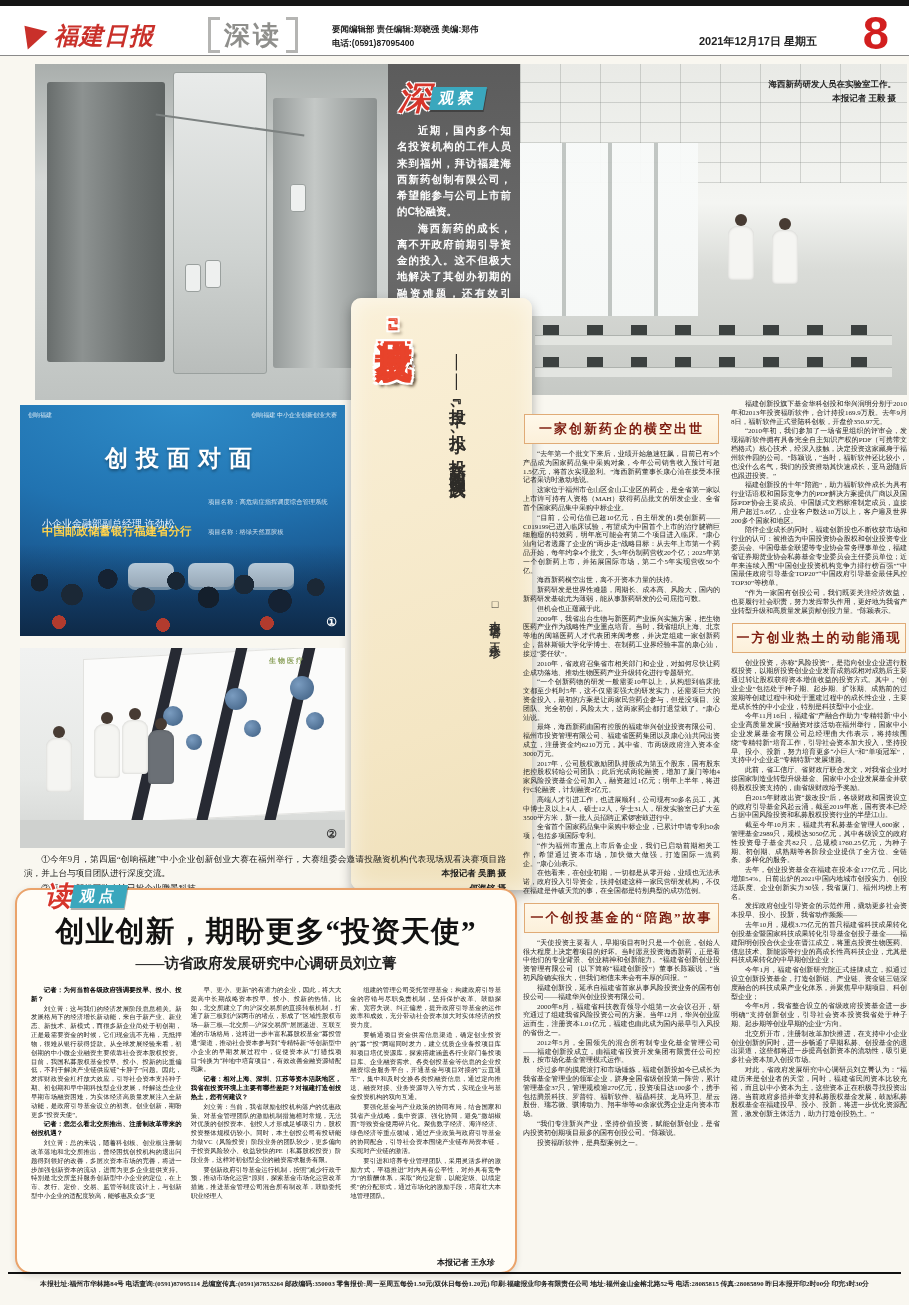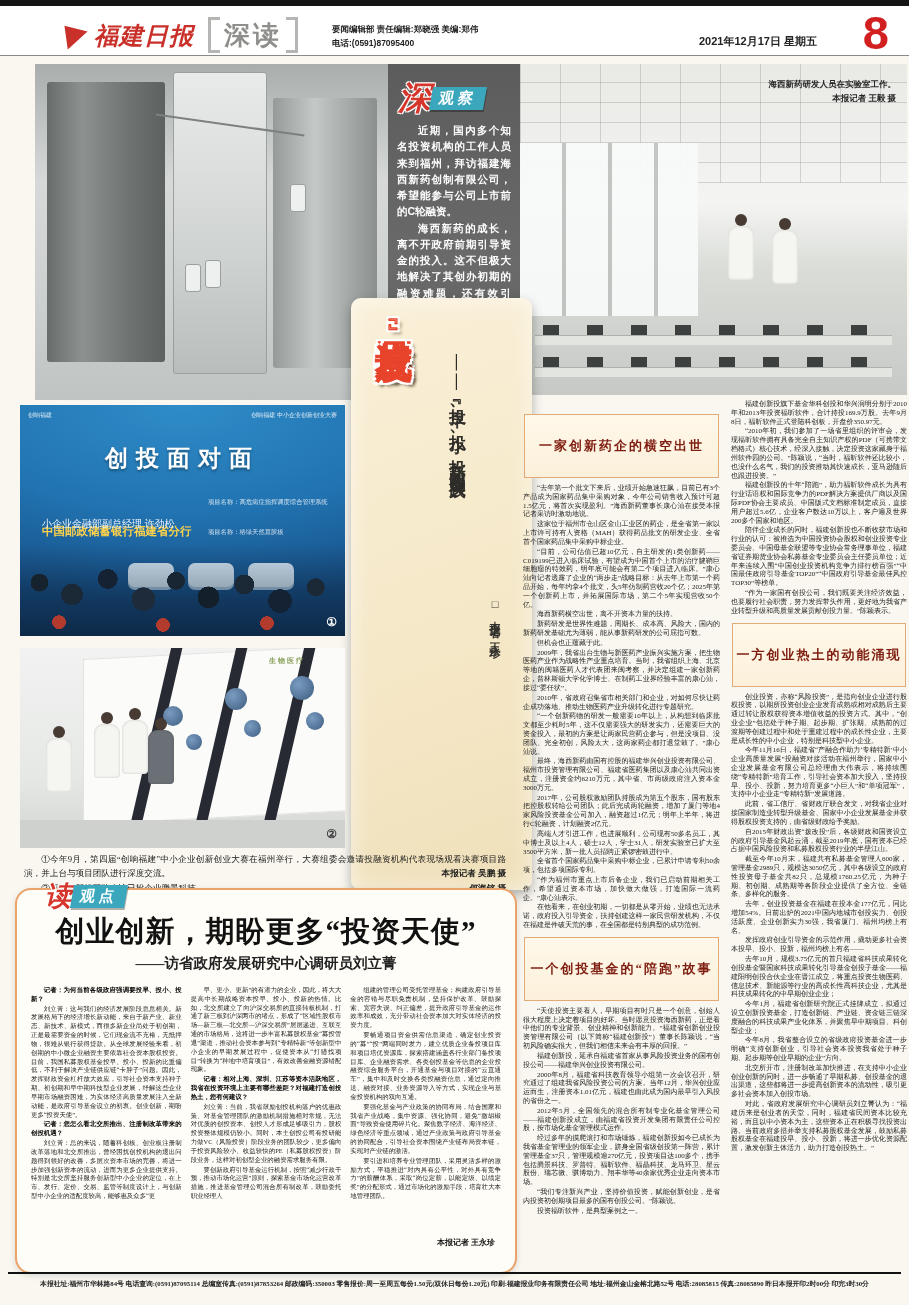--- a/index.html
+++ b/index.html
@@ -2,21 +2,21 @@
 <html><head>
 <meta charset="utf-8">
 <style>
   html,body{margin:0;padding:0;background:#d8d6d0;}
   #page{position:relative;width:909px;height:1305px;background:#f9f7f0;overflow:hidden;
         font-family:"Liberation Serif",serif;color:#1c1c1c;}
   
   .topbar{position:absolute;top:0;left:0;width:909px;height:6px;background:#151515;}
   .header{position:absolute;top:6px;left:0;width:909px;height:49px;background:#ffffff;}
   .rule{position:absolute;top:55px;left:0;width:909px;border-top:1px solid #8a8a8a;}
-  .brand{position:absolute;left:26px;top:14px;display:flex;align-items:center;gap:6px;margin-left:40px;}
+  .brand{position:absolute;left:26px;top:14px;display:flex;align-items:center;gap:6px;}
   .flag{width:0;height:0;border-left:22px solid #c9302a;border-top:9px solid transparent;border-bottom:15px solid transparent;transform:rotate(-8deg);}
   .brand-name{font-family:"Liberation Serif",serif;font-style:italic;font-weight:900;font-size:24px;color:#c9302a;letter-spacing:1px;}
   .section-wrap{position:absolute;left:208px;top:11px;display:flex;align-items:stretch;height:36px;}
   .brk{width:9px;border:3px solid #b5b5b3;}
   .brk.l{border-right:none;}
   .brk.r{border-left:none;}
   .section-label{font-family:"Liberation Sans",sans-serif;font-weight:700;font-size:26px;color:#8f8f8c;letter-spacing:3px;padding:1px 4px;text-align:center;}
   .editors{position:absolute;left:332px;top:17px;font-family:"Liberation Sans",sans-serif;font-size:8.5px;color:#222;line-height:1.6;font-weight:700;}
   .issue-date{position:absolute;right:92px;top:28px;font-family:"Liberation Sans",sans-serif;font-weight:700;font-size:11px;color:#222;}
   .page-num{position:absolute;right:20px;top:-1px;font-family:"Liberation Sans",sans-serif;font-weight:900;font-size:47px;color:#d21f1f;}
@@ -105,36 +105,36 @@
   .captions{position:absolute;left:24px;top:852px;width:482px;font-size:8.6px;line-height:1.65;color:#20201e;text-align:justify;}
   .captions .blk{margin:0 0 1px;text-indent:2em;}
   .captions .credit{float:right;font-weight:700;}
   
   .article{position:absolute;left:523px;top:400px;width:384px;height:868px;display:flex;gap:11px;overflow:hidden;}
   .acol{overflow:hidden;}
   .acol.c1{width:197px;} .acol.c2{width:176px;}
   .acol .blk.p{font-size:7px;line-height:1.26;text-align:justify;text-indent:2em;margin:0 0 1px;}
   .acol .blk.h{font-family:"Liberation Serif",serif;font-weight:900;color:#7e1d10;font-size:13px;text-align:center;
      letter-spacing:2px;border:1px solid #e0ab76;background:linear-gradient(#fff8ea,#fcf0da);
-     padding:22px 2px;margin:7px 1px 6px;text-indent:0;}
+     padding:5px 2px;margin:7px 1px 6px;text-indent:0;}
   .acol.c1 .blk.h:first-child{margin-top:14px;}
   
   .viewpoint{position:absolute;left:15px;top:888px;width:498px;height:382px;background:#fffdf7;
      border:2px solid #eaa36b;border-radius:16px;box-shadow:0 2px 6px rgba(0,0,0,.12);}
   .vbadge{position:absolute;left:28px;top:-12px;display:flex;align-items:center;}
   .vbadge .big{font-size:27px;font-weight:900;font-style:italic;color:#d6352b;
      text-shadow:-1px -1px 0 #fff,1px -1px 0 #fff,-1px 1px 0 #fff,1px 1px 0 #fff;}
   .vp-title{position:absolute;top:22px;width:100%;text-align:center;font-family:"Liberation Serif",serif;
      font-weight:900;font-size:29px;color:#111;letter-spacing:1px;}
   .vp-sub{position:absolute;top:64px;width:100%;text-align:center;font-size:14.5px;font-weight:700;color:#222;}
   .vp-cols{position:absolute;left:14px;top:96px;width:470px;height:268px;display:flex;gap:9px;overflow:hidden;}
   .vcol{width:151px;overflow:hidden;}
   .vcol .blk{font-size:6.4px;line-height:1.38;text-align:justify;text-indent:2em;margin:0 0 1px;color:#222;}
   .vcol .blk.q{font-family:"Liberation Sans",sans-serif;font-weight:700;color:#000;}
-  .vp-sig{position:absolute;right:20px;bottom:24px;font-size:8px;font-weight:700;color:#111;}
+  .vp-sig{position:absolute;right:20px;bottom:4px;font-size:8px;font-weight:700;color:#111;}
   
   .footer-rule{position:absolute;top:1272px;left:8px;width:893px;border-top:2px solid #111;}
   .footer{position:absolute;top:1279px;left:0;width:909px;text-align:center;font-size:6.8px;color:#222;font-weight:700;}
 </style>
 </head>
 <body>
 
 <div id="page">
   <div class="topbar"></div>
 
@@ -272,21 +272,21 @@
         <div class="blk p">福建创新投的十年“陪跑”，助力福昕软件成长为具有行业话语权和国际竞争力的PDF解决方案提供厂商以及国际PDF协会主要成员、中国版式文档标准制定成员，直接用户超过5.6亿，企业客户数达10万以上，客户遍及世界200多个国家和地区。</div>
         <div class="blk p">陪伴企业成长的同时，福建创新投也不断收获市场和行业的认可：被推选为中国投资协会股权和创业投资专业委员会、中国母基金联盟等专业协会常务理事单位，福建省证券期货业协会私募基金专业委员会主任委员单位；近年来连续入围“中国创业投资机构竞争力排行榜百强”“中国最佳政府引导基金TOP20”“中国政府引导基金最佳风控TOP30”等榜单。</div>
         <div class="blk p">“作为一家国有创投公司，我们既要关注经济效益，也要履行社会职责，努力发挥带头作用，更好地为我省产业转型升级和高质量发展贡献创投力量。”陈颖表示。</div>
         <div class="blk h">一方创业热土的动能涌现</div>
         <div class="blk p">创业投资，亦称“风险投资”，是指向创业企业进行股权投资，以期所投资创业企业发育成熟或相对成熟后主要通过转让股权获得资本增值收益的投资方式。其中，“创业企业”包括处于种子期、起步期、扩张期、成熟前的过渡期等创建过程中和处于重建过程中的成长性企业，主要是成长性的中小企业，特别是科技型中小企业。</div>
         <div class="blk p">今年11月16日，福建省“产融合作助力‘专精特新’中小企业高质量发展”投融资对接活动在福州举行，国家中小企业发展基金有限公司总经理曲大伟表示，将持续围绕“专精特新”培育工作，引导社会资本加大投入，坚持投早、投小、投新，努力培育更多“小巨人”和“单项冠军”，支持中小企业走“专精特新”发展道路。</div>
         <div class="blk p">此前，省工信厅、省财政厅联合发文，对我省企业对接国家制造业转型升级基金、国家中小企业发展基金并获得股权投资支持的，由省级财政给予奖励。</div>
         <div class="blk p">自2015年财政出资“拨改投”后，各级财政和国资设立的政府引导基金风起云涌，截至2019年底，国有资本已经占据中国风险投资和私募股权投资行业的半壁江山。</div>
         <div class="blk p">截至今年10月末，福建共有私募基金管理人600家，管理基金2989只，规模达3050亿元，其中各级设立的政府性投资母子基金共82只，总规模1760.25亿元，为种子期、初创期、成熟期等各阶段企业提供了全方位、全链条、多样化的服务。</div>
         <div class="blk p">去年，创业投资基金在福建在投本金177亿元，同比增加54%。日前出炉的2021中国内地城市创投实力、创投活跃度、企业创新实力30强，我省厦门、福州均榜上有名。</div>
-        <div class="blk p">发挥政府创业引导资金的示范作用，撬动更多社会资本投早、投小、投新，福州均榜上有名——</div>
+        <div class="blk p">发挥政府创业引导资金的示范作用，撬动更多社会资本投早、投小、投新，我省动作频频——</div>
         <div class="blk p">去年10月，规模3.75亿元的首只福建省科技成果转化创投基金暨国家科技成果转化引导基金创投子基金——福建阳明创投合伙企业在晋江成立，将重点投资生物医药、信息技术、新能源等行业的高成长性高科技企业，尤其是科技成果转化的中早期创业企业；</div>
         <div class="blk p">今年1月，福建省创新研究院正式挂牌成立，拟通过设立创新投资基金，打造创新链、产业链、资金链三链深度融合的科技成果产业化体系，并聚焦早中期项目、科创型企业；</div>
         <div class="blk p">今年8月，我省整合设立的省级政府投资基金进一步明确“支持创新创业，引导社会资本投资我省处于种子期、起步期等创业早期的企业”方向。</div>
         <div class="blk p">北交所开市，注册制改革加快推进，在支持中小企业创业创新的同时，进一步畅通了早期私募、创投基金的退出渠道，这些都将进一步提高创新资本的流动性，吸引更多社会资本加入创投市场。</div>
         <div class="blk p">对此，省政府发展研究中心调研员刘立菁认为：“福建历来是创业者的天堂，同时，福建省民间资本比较充裕，而且以中小资本为主，这些资本正在积极寻找投资出路。当前政府多措并举支持私募股权基金发展，鼓励私募股权基金在福建投早、投小、投新，将进一步优化资源配置，激发创新主体活力，助力打造创投热土。”</div>
       </div>
   </div>
 
   <div class="viewpoint">
     <div class="vbadge">

